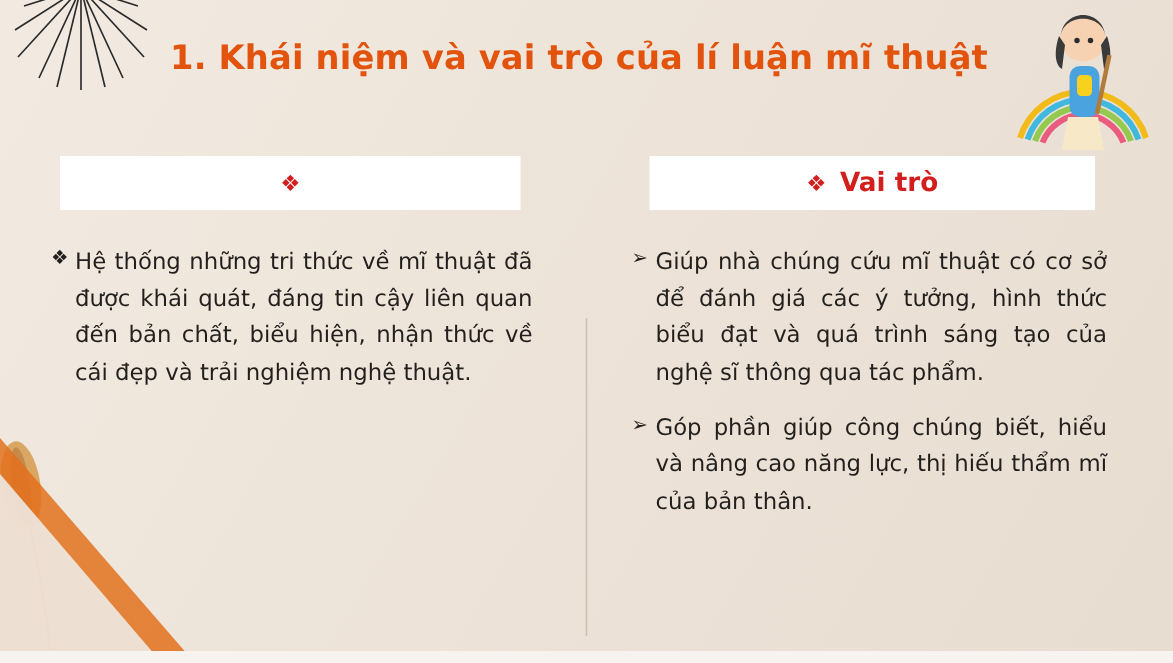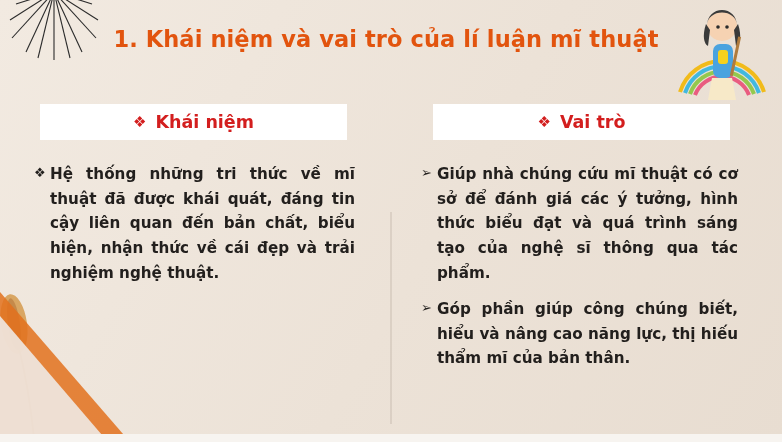--- a/index.html
+++ b/index.html
@@ -161,21 +161,20 @@
     flex: 0 0 auto;
     width: 16px;
     font-size: 13px;
     color: #221f1d;
     line-height: 1.62;
   }
   .bullet-text {
     flex: 1 1 auto;
     text-align: justify;
     text-justify: inter-word;
-    font-weight: bold;
   }
 </style>
 </head>
 <body>
 
 <div class="slide">
 
   <div class="burst">
     <svg viewBox="0 0 96 86" width="96" height="86" aria-hidden="true">
       <g stroke="#2b2b2b" stroke-width="1.1" fill="none">
@@ -223,21 +222,20 @@
     </svg>
   </div>
 
   <div class="title">1. Khái niệm và vai trò của lí luận mĩ thuật</div>
 
   <div class="columns">
 
     <div class="col left">
       <div class="card-head">
         <span class="diamond">❖</span>
-        <span class="head-text">Khái niệm</span>
       </div>
       <ul class="bullets">
         <li>
           <span class="bullet-mark">❖</span>
           <span class="bullet-text">Hệ thống những tri thức về mĩ thuật đã được khái quát, đáng tin cậy liên quan đến bản chất, biểu hiện, nhận thức về cái đẹp và trải nghiệm nghệ thuật.</span>
         </li>
       </ul>
     </div>
 
     <div class="col right">

